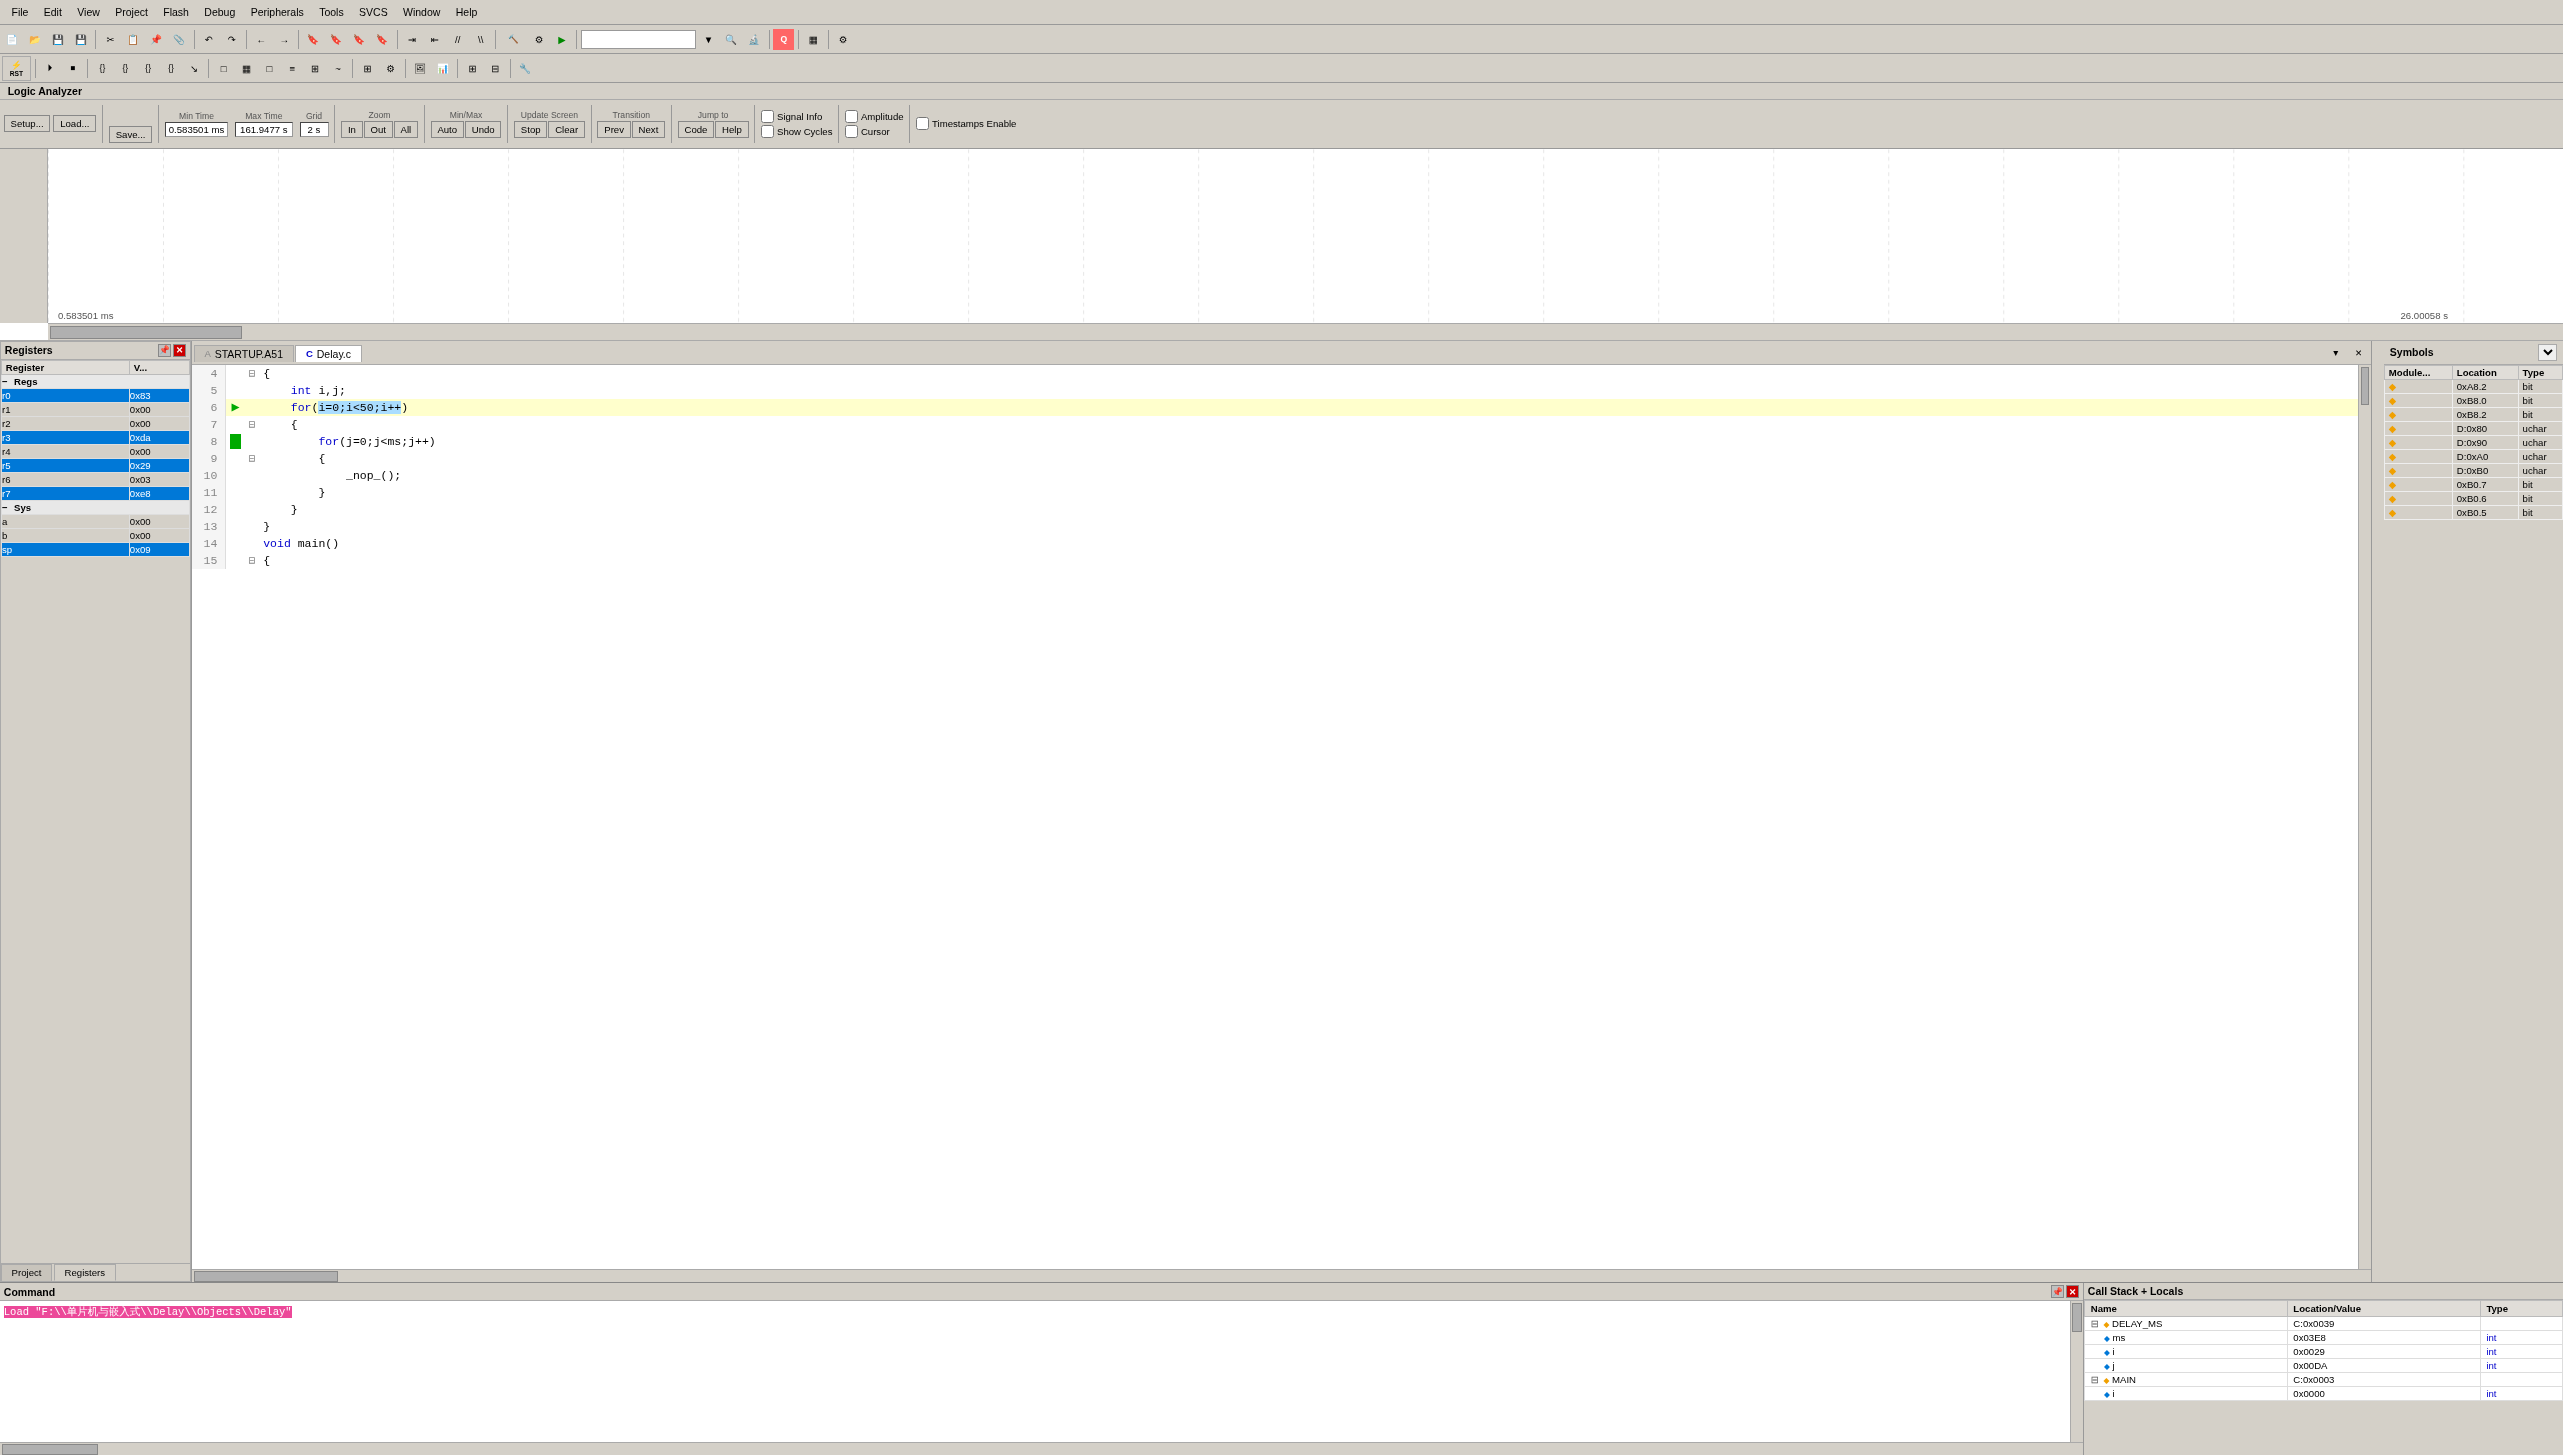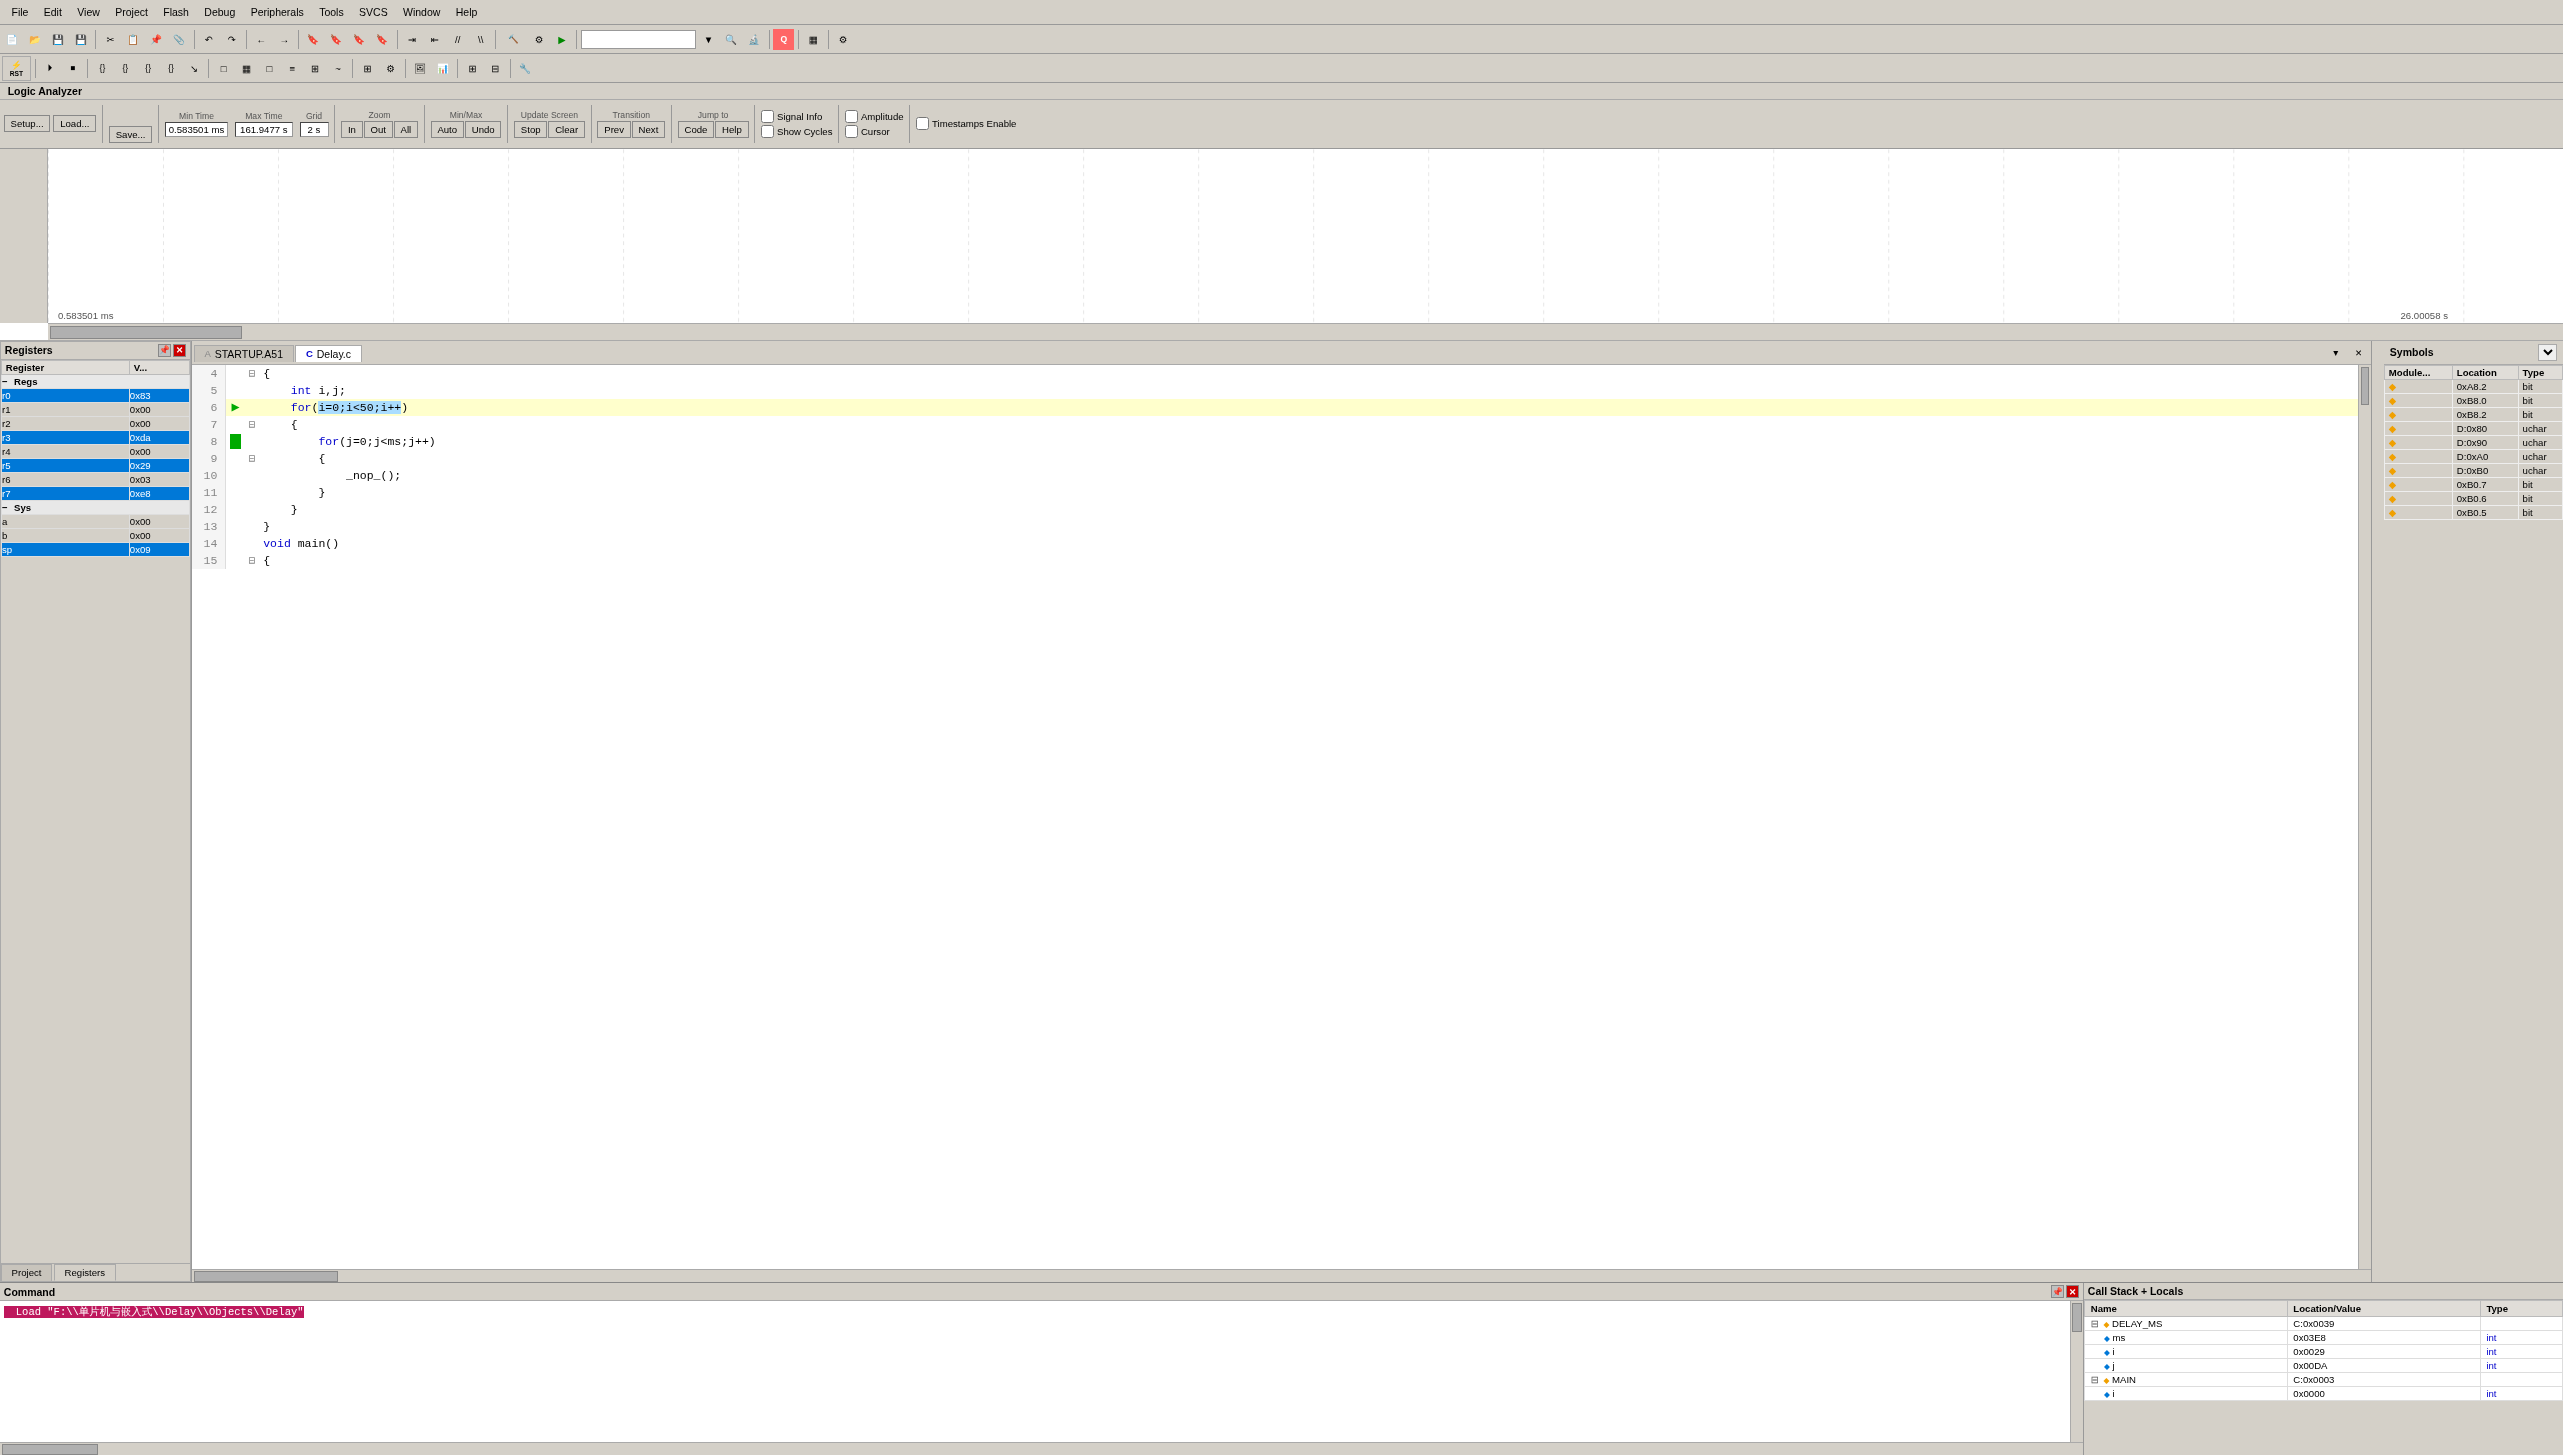--- a/index.html
+++ b/index.html
@@ -72,21 +72,21 @@
     .symbols-table { width: 100%; border-collapse: collapse; font-size: 9.6px; }
     .symbols-table th { background: #e0ddd8; border: 1px solid #bbb; padding: 1px 3.8px; text-align: left; font-weight: bold; }
     .symbols-table td { border: 1px solid #eee; padding: 1px 3.8px; }
     .sym-icon { color: #f0a000; font-size: 9.6px; }
     
     
     .bottom-section { display: flex; height: 173px; border-top: 1.9px solid #888; }
     .command-panel { flex: 1; background: white; display: flex; flex-direction: column; border-right: 1.9px solid #999; }
     .command-header { background: #d4d0c8; border-bottom: 1px solid #aaa; padding: 1.9px 3.8px; font-size: 10.5px; font-weight: bold; display: flex; align-items: center; justify-content: space-between; }
     .command-content { flex: 1; overflow-y: auto; padding: 3.8px; font-family: 'Courier New', monospace; font-size: 10.5px; background: white; }
-    .cmd-highlight { background: #be185d; color: white; padding-left: 12px; }
+    .cmd-highlight { background: #ec4899; color: white; }
     
     .callstack-panel { width: 479px; background: #d4d0c8; display: flex; flex-direction: column; }
     .callstack-header { background: #d4d0c8; border-bottom: 1px solid #aaa; padding: 1.9px 3.8px; font-size: 10.5px; font-weight: bold; }
     .callstack-table { width: 100%; border-collapse: collapse; font-size: 9.6px; flex: 1; }
     .callstack-table th { background: #e0ddd8; border: 1px solid #bbb; padding: 1.9px 5.8px; text-align: left; font-weight: bold; }
     .callstack-table td { border: 1px solid #ddd; padding: 1px 5.8px; background: white; }
     .type-blue { color: #0000cc; }
     
     .waveform-container { height: 192px; background: white; border-bottom: 1px solid #aaa; position: relative; overflow: hidden; }
     

